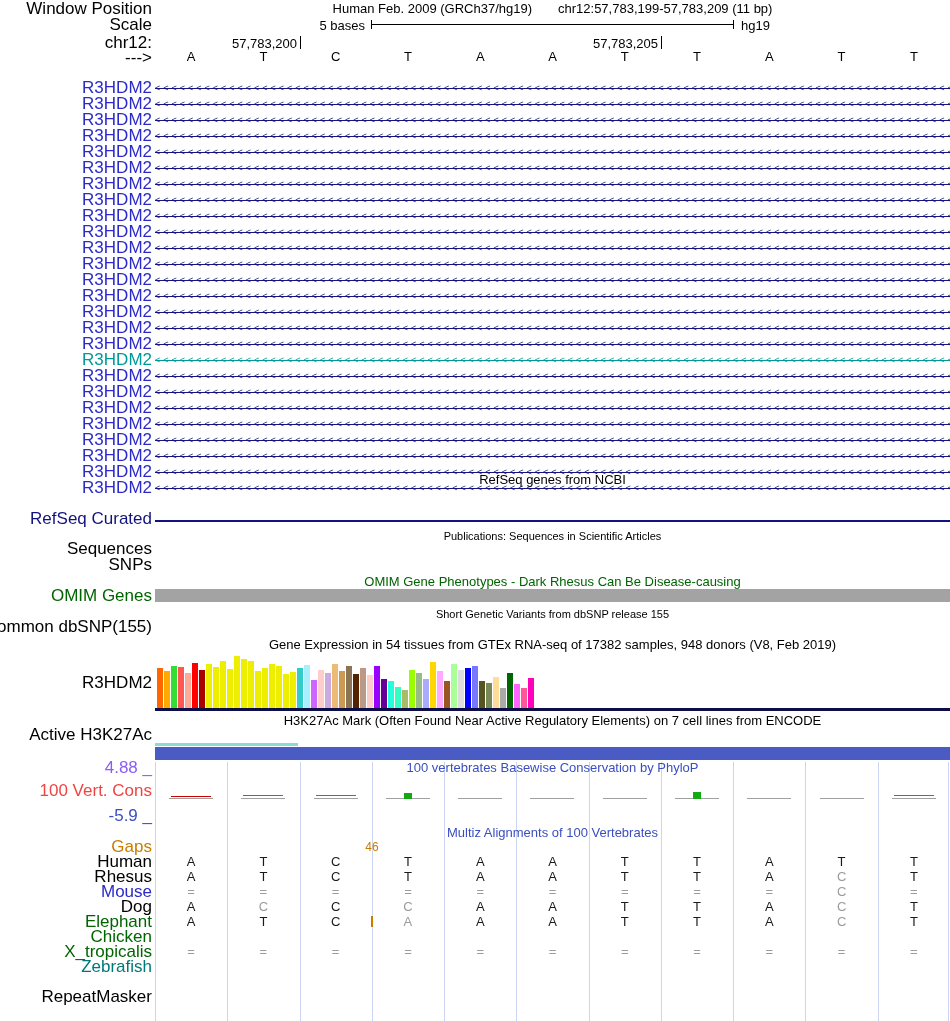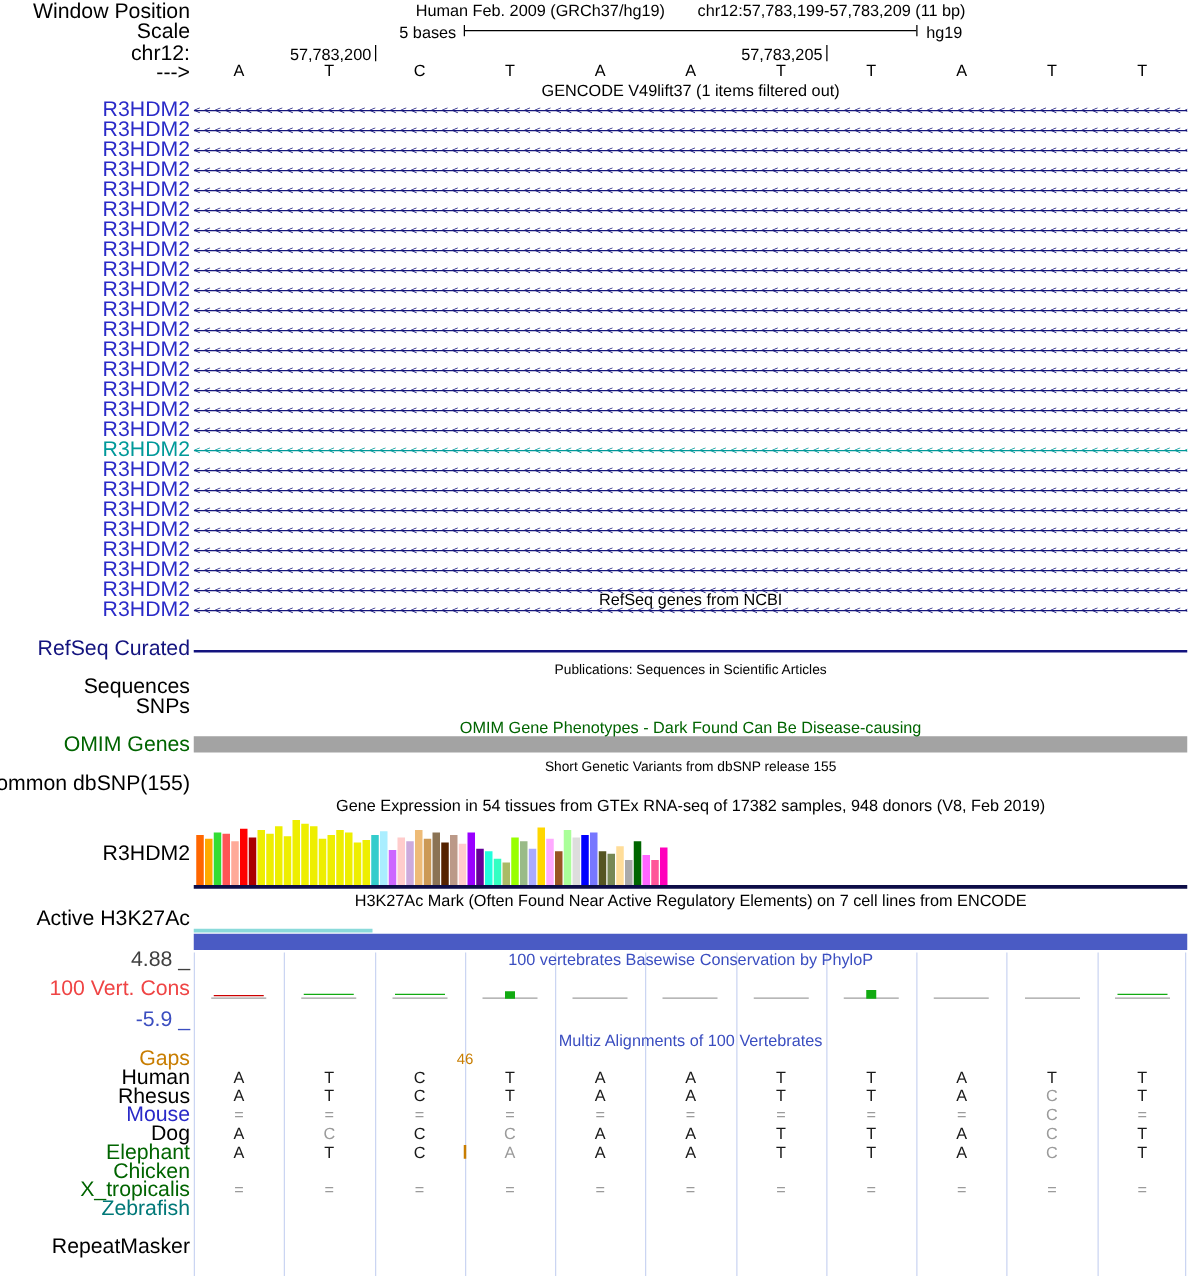--- a/index.html
+++ b/index.html
@@ -29,47 +29,46 @@
 
   <div class="label" style="top:18px">Scale</div>
   <div class="abs" style="top:18px;right:585px;z-index:2">5 bases</div>
   <div class="scale-line" style="left:371px;top:20px;width:361px"></div>
   <div class="abs" style="top:18px;left:741px;z-index:2">hg19</div>
 
   <div class="label" style="top:36px">chr12:</div>
 
   <div class="label" style="top:51px">---&gt;</div>
 
-  <div class="hdr" style="top:66px">GENCODE V49lift37 (1 items filtered out)</div>
 
   <div class="hdr" style="top:473px">RefSeq genes from NCBI</div>
   <div class="label" style="top:512px;color:#13137E">RefSeq Curated</div>
   <div class="abs" style="left:155px;top:520px;width:795px;height:2px;background:#13137E"></div>
 
   <div class="hdr small" style="top:529px">Publications: Sequences in Scientific Articles</div>
   <div class="label" style="top:542px">Sequences</div>
   <div class="label" style="top:558px">SNPs</div>
 
-  <div class="hdr green" style="top: 575px; color: rgb(0, 100, 0);">OMIM Gene Phenotypes - Dark Found Can Be Disease-causing</div>
+  <div class="hdr green" style="top: 575px; color: rgb(0, 100, 0);">OMIM Gene Phenotypes - Dark Rhesus Can Be Disease-causing</div>
   <div class="label green" style="top: 589px; color: rgb(0, 100, 0);">OMIM Genes</div>
   <div class="abs" style="left:155px;top:589px;width:795px;height:13px;background:#A3A3A3"></div>
 
   <div class="hdr small" style="top:607px">Short Genetic Variants from dbSNP release 155</div>
   <div class="label" style="top:620px">Common dbSNP(155)</div>
 
   <div class="hdr" style="top:638px">Gene Expression in 54 tissues from GTEx RNA-seq of 17382 samples, 948 donors (V8, Feb 2019)</div>
   <div class="label" style="top:676px">R3HDM2</div>
   <div class="abs" style="left:155px;top:708px;width:795px;height:3px;background:#0D0D47"></div>
 
   <div class="hdr" style="top:714px">H3K27Ac Mark (Often Found Near Active Regulatory Elements) on 7 cell lines from ENCODE</div>
   <div class="label" style="top:728px">Active H3K27Ac</div>
   <div class="abs" style="left:155px;top:743px;width:143px;height:3px;background:#8ADADA"></div>
   <div class="abs" style="left:155px;top:747px;width:795px;height:13px;background:#4A5BC4"></div>
 
-  <div class="label blue" style="top: 761px; color: #404040;">4.88 _</div>
+  <div class="label blue" style="top: 761px; color: #8b5cf6;">4.88 _</div>
   <div class="hdr blue" style="top: 761px; color: rgb(59, 78, 192);">100 vertebrates Basewise Conservation by PhyloP</div>
   <div class="label blue" style="top: 784px; color: #ef4444;">100 Vert. Cons</div>
   <div class="label blue" style="top: 809px; color: rgb(59, 78, 192);">-5.9 _</div>
 
   <div class="hdr blue" style="top: 826px; color: rgb(59, 78, 192);">Multiz Alignments of 100 Vertebrates</div>
   <div class="label orange" style="top: 840px; color: rgb(200, 125, 0);">Gaps</div>
 
   <div class="label" style="top:990px">RepeatMasker</div>
 
 <div class="abs" style="left: 155px; top: 762px; width: 1px; height: 259px; background: rgb(203, 213, 242); z-index: 0;"></div>

